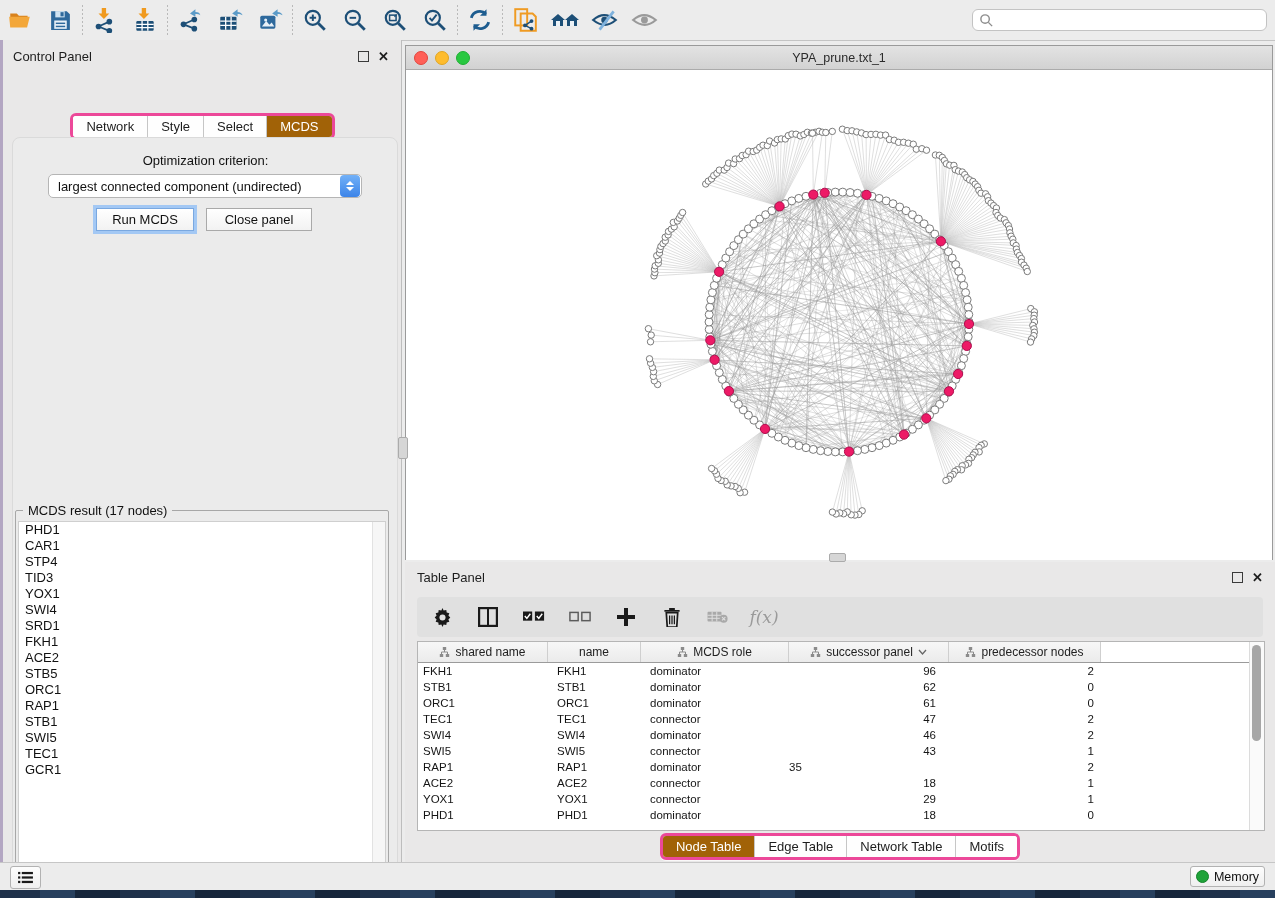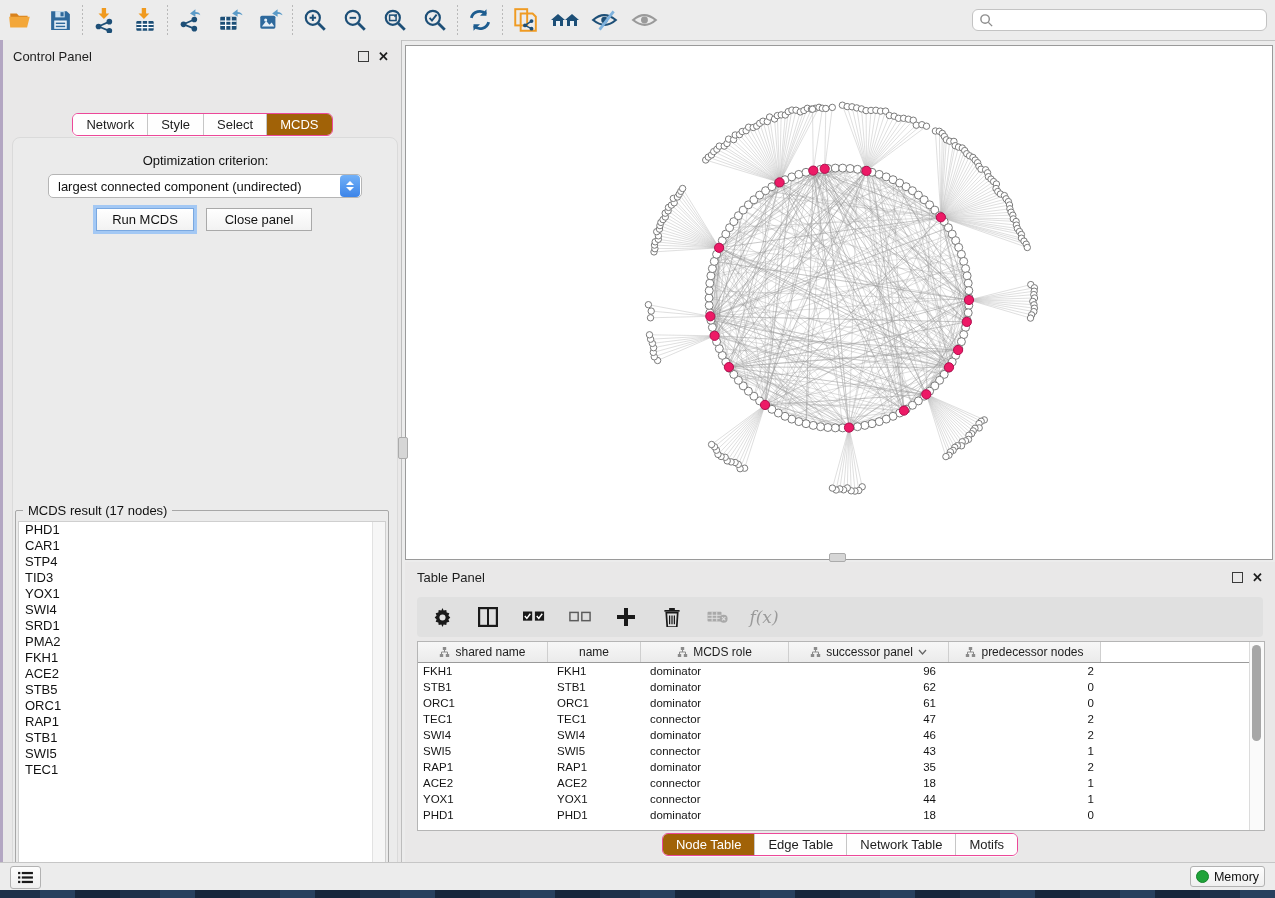--- a/index.html
+++ b/index.html
@@ -22,21 +22,21 @@
 
   
   #left-border{left:0;top:40px;width:3px;height:850px;background:#b3a6c2}
   #control-panel{left:3px;top:40px;width:399px;height:822px;background:#e9e8e8;
                  border-right:1px solid #bdbdbd;box-sizing:border-box}
   .panel-title{font-size:13px;color:#1d1d1d}
   .panel-btns{display:flex;gap:9px;align-items:center}
   .float-box{width:9px;height:9px;border:1.5px solid #3a3a3a;display:inline-block}
   .close-x{font-size:13px;font-weight:bold;color:#1d1d1d;line-height:9px}
 
-  .seg{display:inline-flex;border:1px solid #ec4899;border-radius:6px;overflow:hidden;
+  .seg{display:inline-flex;border:3px solid #ec4899;border-radius:6px;overflow:hidden;
        background:#fff;box-shadow:0 1px 0 rgba(255,255,255,.7)}
   .seg .tab{padding:3px 13px;font-size:13px;color:#1d1d1d;background:#fefefe;
             border-right:1px solid #c6c6c6;cursor:default;line-height:15px}
   .seg .tab:last-child{border-right:none}
   .seg .tab.sel{background:#a16207;color:#fff}
 
   #cp-inner{left:9px;top:97px;width:384px;height:758px;background:#ebebeb;
             border:1px solid #dadada;border-radius:8px}
   #opt-label{left:3px;top:113px;width:399px;text-align:center;font-size:13px;color:#111}
   #criterion{left:45px;top:134px;width:314px;height:24px;background:#fff;
@@ -299,35 +299,41 @@
   <div id="mcds-group-title" class="abs">MCDS result (17 nodes)</div>
   <div id="mcds-list" class="abs">
     <div id="mcds-items">
         <div class="mcds-item">PHD1</div>
         <div class="mcds-item">CAR1</div>
         <div class="mcds-item">STP4</div>
         <div class="mcds-item">TID3</div>
         <div class="mcds-item">YOX1</div>
         <div class="mcds-item">SWI4</div>
         <div class="mcds-item">SRD1</div>
-        <div class="mcds-item">PMA2</div>
         <div class="mcds-item">FKH1</div>
         <div class="mcds-item">ACE2</div>
         <div class="mcds-item">STB5</div>
         <div class="mcds-item">ORC1</div>
         <div class="mcds-item">RAP1</div>
         <div class="mcds-item">STB1</div>
         <div class="mcds-item">SWI5</div>
         <div class="mcds-item">TEC1</div>
+        <div class="mcds-item">GCR1</div>
       </div>
     <div id="mcds-scroll"></div>
   </div>
 </div>
 
 <div id="net-window" class="abs">
+  <div id="net-titlebar">
+    <span class="light" id="light-red"></span>
+    <span class="light" id="light-yellow"></span>
+    <span class="light" id="light-green"></span>
+    <span id="net-title">YPA_prune.txt_1</span>
+  </div>
   <svg id="net-canvas" viewBox="0 0 866 490">
       <line x1="373.6" y1="136.4" x2="555.4" y2="295.7" stroke="#9a9a9a" stroke-width="0.6" opacity="0.55"></line>
       <line x1="373.6" y1="136.4" x2="561.1" y2="229.8" stroke="#9a9a9a" stroke-width="0.6" opacity="0.55"></line>
       <line x1="373.6" y1="136.4" x2="385.8" y2="130.9" stroke="#9a9a9a" stroke-width="0.6" opacity="0.55"></line>
       <line x1="373.6" y1="136.4" x2="303.8" y2="237.2" stroke="#9a9a9a" stroke-width="0.6" opacity="0.55"></line>
       <line x1="373.6" y1="136.4" x2="327.8" y2="328.4" stroke="#9a9a9a" stroke-width="0.6" opacity="0.55"></line>
       <line x1="373.6" y1="136.4" x2="306.4" y2="281.4" stroke="#9a9a9a" stroke-width="0.6" opacity="0.55"></line>
       <line x1="373.6" y1="136.4" x2="444.1" y2="381.5" stroke="#9a9a9a" stroke-width="0.6" opacity="0.55"></line>
       <line x1="373.6" y1="136.4" x2="308.3" y2="215.4" stroke="#9a9a9a" stroke-width="0.6" opacity="0.55"></line>
       <line x1="373.6" y1="136.4" x2="414.5" y2="123.3" stroke="#9a9a9a" stroke-width="0.6" opacity="0.55"></line>
@@ -1339,35 +1345,35 @@
         <div class="td" style="width: 130px; padding-left: 5px;">SWI5</div>
         <div class="td" style="width: 93px; padding-left: 9px;">SWI5</div>
         <div class="td" style="width: 148px; padding-left: 9px;">connector</div>
         <div class="td" style="width: 160px; text-align: right; padding-right: 13px;">43</div>
         <div class="td" style="width: 152px; text-align: right; padding-right: 7px;">1</div>
       </div>
       <div class="tbl-row">
         <div class="td" style="width: 130px; padding-left: 5px;">RAP1</div>
         <div class="td" style="width: 93px; padding-left: 9px;">RAP1</div>
         <div class="td" style="width: 148px; padding-left: 9px;">dominator</div>
-        <div class="td" style="width: 160px; text-align: right; padding-right: 13px;">35</div>
+        <div class="td" style="width: 160px; padding-right: 13px;">35</div>
         <div class="td" style="width: 152px; text-align: right; padding-right: 7px;">2</div>
       </div>
       <div class="tbl-row">
         <div class="td" style="width: 130px; padding-left: 5px;">ACE2</div>
         <div class="td" style="width: 93px; padding-left: 9px;">ACE2</div>
         <div class="td" style="width: 148px; padding-left: 9px;">connector</div>
         <div class="td" style="width: 160px; text-align: right; padding-right: 13px;">18</div>
         <div class="td" style="width: 152px; text-align: right; padding-right: 7px;">1</div>
       </div>
       <div class="tbl-row">
         <div class="td" style="width: 130px; padding-left: 5px;">YOX1</div>
         <div class="td" style="width: 93px; padding-left: 9px;">YOX1</div>
         <div class="td" style="width: 148px; padding-left: 9px;">connector</div>
-        <div class="td" style="width: 160px; text-align: right; padding-right: 13px;">44</div>
+        <div class="td" style="width: 160px; text-align: right; padding-right: 13px;">29</div>
         <div class="td" style="width: 152px; text-align: right; padding-right: 7px;">1</div>
       </div>
       <div class="tbl-row">
         <div class="td" style="width: 130px; padding-left: 5px;">PHD1</div>
         <div class="td" style="width: 93px; padding-left: 9px;">PHD1</div>
         <div class="td" style="width: 148px; padding-left: 9px;">dominator</div>
         <div class="td" style="width: 160px; text-align: right; padding-right: 13px;">18</div>
         <div class="td" style="width: 152px; text-align: right; padding-right: 7px;">0</div>
       </div>
     </div>

